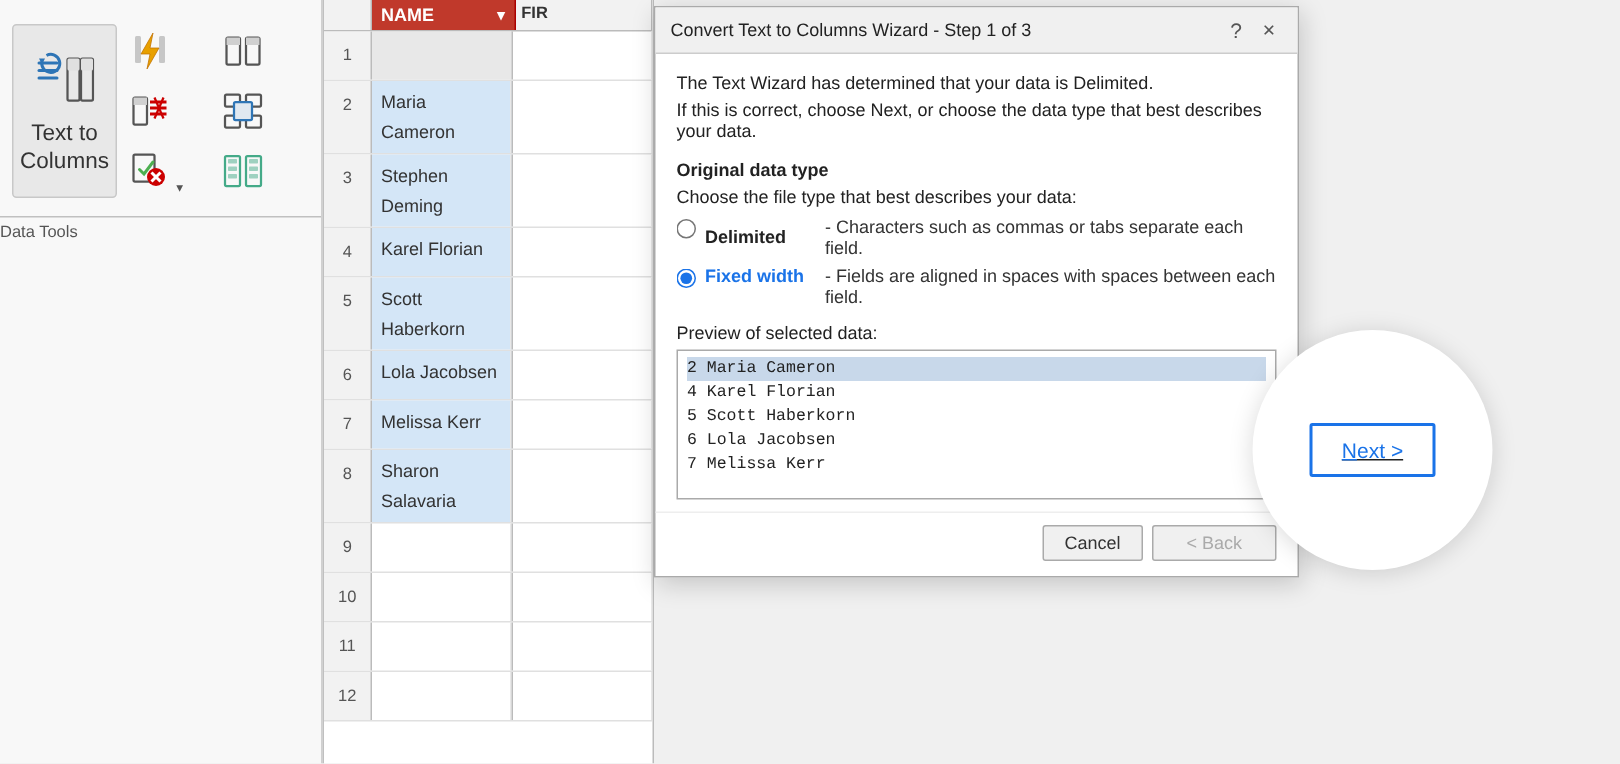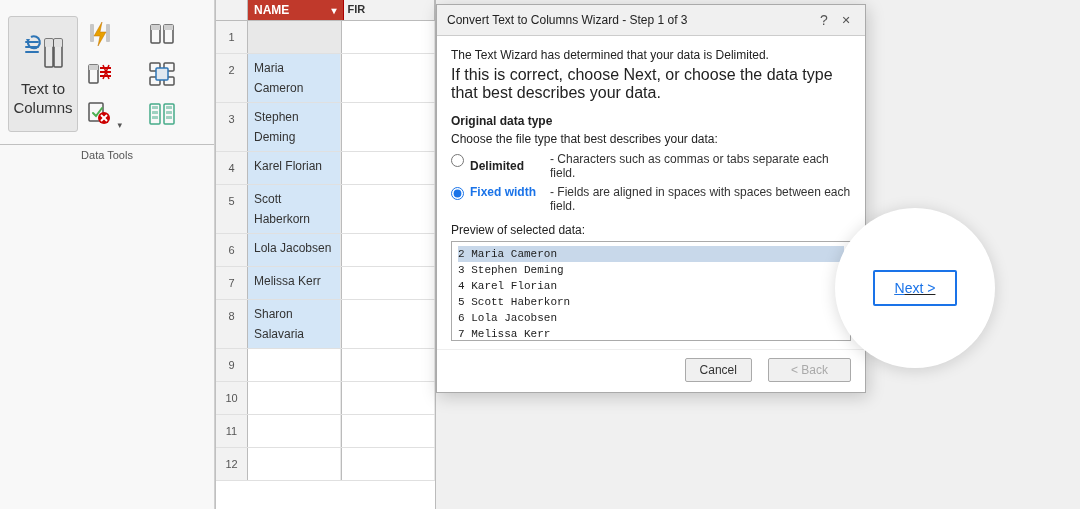--- a/index.html
+++ b/index.html
@@ -61,21 +61,21 @@
       font-size: 11px;
       color: #333;
       text-align: center;
       margin-top: 4px;
     }
     .ribbon-section-label {
       font-size: 11px;
       color: #555;
       border-top: 1px solid #c0c0c0;
       width: 100%;
-      text-align: center;
+      text-align: left;
       padding: 4px 0;
       margin-top: 4px;
     }
 
     
     svg { display: block; }
 
     
     .spreadsheet-area {
       width: 220px;
@@ -205,21 +205,21 @@
       border-radius: 2px;
     }
     .dialog-body {
       padding: 12px 14px 8px 14px;
     }
     .dialog-intro {
       font-size: 12px;
       margin-bottom: 4px;
     }
     .dialog-intro2 {
-      font-size: 16px;
+      font-size: 12px;
       margin-bottom: 10px;
     }
     .dialog-section-title {
       font-size: 12px;
       font-weight: bold;
       margin-bottom: 4px;
       margin-top: 12px;
     }
     .dialog-section-subtitle {
       font-size: 12px;
@@ -269,21 +269,21 @@
       color: #222;
       line-height: 16px;
     }
     .preview-line { white-space: pre; }
     .preview-line-selected { background: #c8d8ea; white-space: pre; }
     .dialog-footer {
       display: flex;
       justify-content: flex-end;
       align-items: center;
       padding: 8px 14px 10px 14px;
-      gap: 16px;
+      gap: 6px;
       border-top: 1px solid #eee;
     }
     .btn-cancel {
       padding: 4px 14px;
       font-size: 12px;
       background: #f0f0f0;
       border: 1px solid #aaa;
       border-radius: 2px;
       cursor: pointer;
       color: #333;
@@ -294,21 +294,21 @@
       background: #f0f0f0;
       border: 1px solid #aaa;
       border-radius: 2px;
       cursor: pointer;
       color: #aaa;
     }
 
     
     .next-btn-container {
       position: absolute;
-      bottom: 24px;
+      bottom: 4px;
       right: -130px;
       text-decoration: underline;
     }
     .next-circle {
       width: 160px;
       height: 160px;
       border-radius: 50%;
       background: #fff;
       box-shadow: 0 2px 16px rgba(0,0,0,0.15);
       display: flex;
@@ -523,21 +523,20 @@
         <label for="radio-fixed" style="display:flex;align-items:flex-start;cursor:pointer;">
           <span class="radio-label-selected">Fixed width</span>
           <span class="radio-desc">- Fields are aligned in spaces with spaces between each field.</span>
         </label>
       </div>
 
       <div class="preview-section">
         <p class="preview-label">Preview of selected data:</p>
         <div class="preview-box">
           <div class="preview-line-selected">2 Maria Cameron</div>
-          <div class="preview-line">3 Stephen Deming</div>
           <div class="preview-line">4 Karel Florian</div>
           <div class="preview-line">5 Scott Haberkorn</div>
           <div class="preview-line">6 Lola Jacobsen</div>
           <div class="preview-line">7 Melissa Kerr</div>
 
         </div>
       </div>
     </div>
 
     <div class="dialog-footer">

